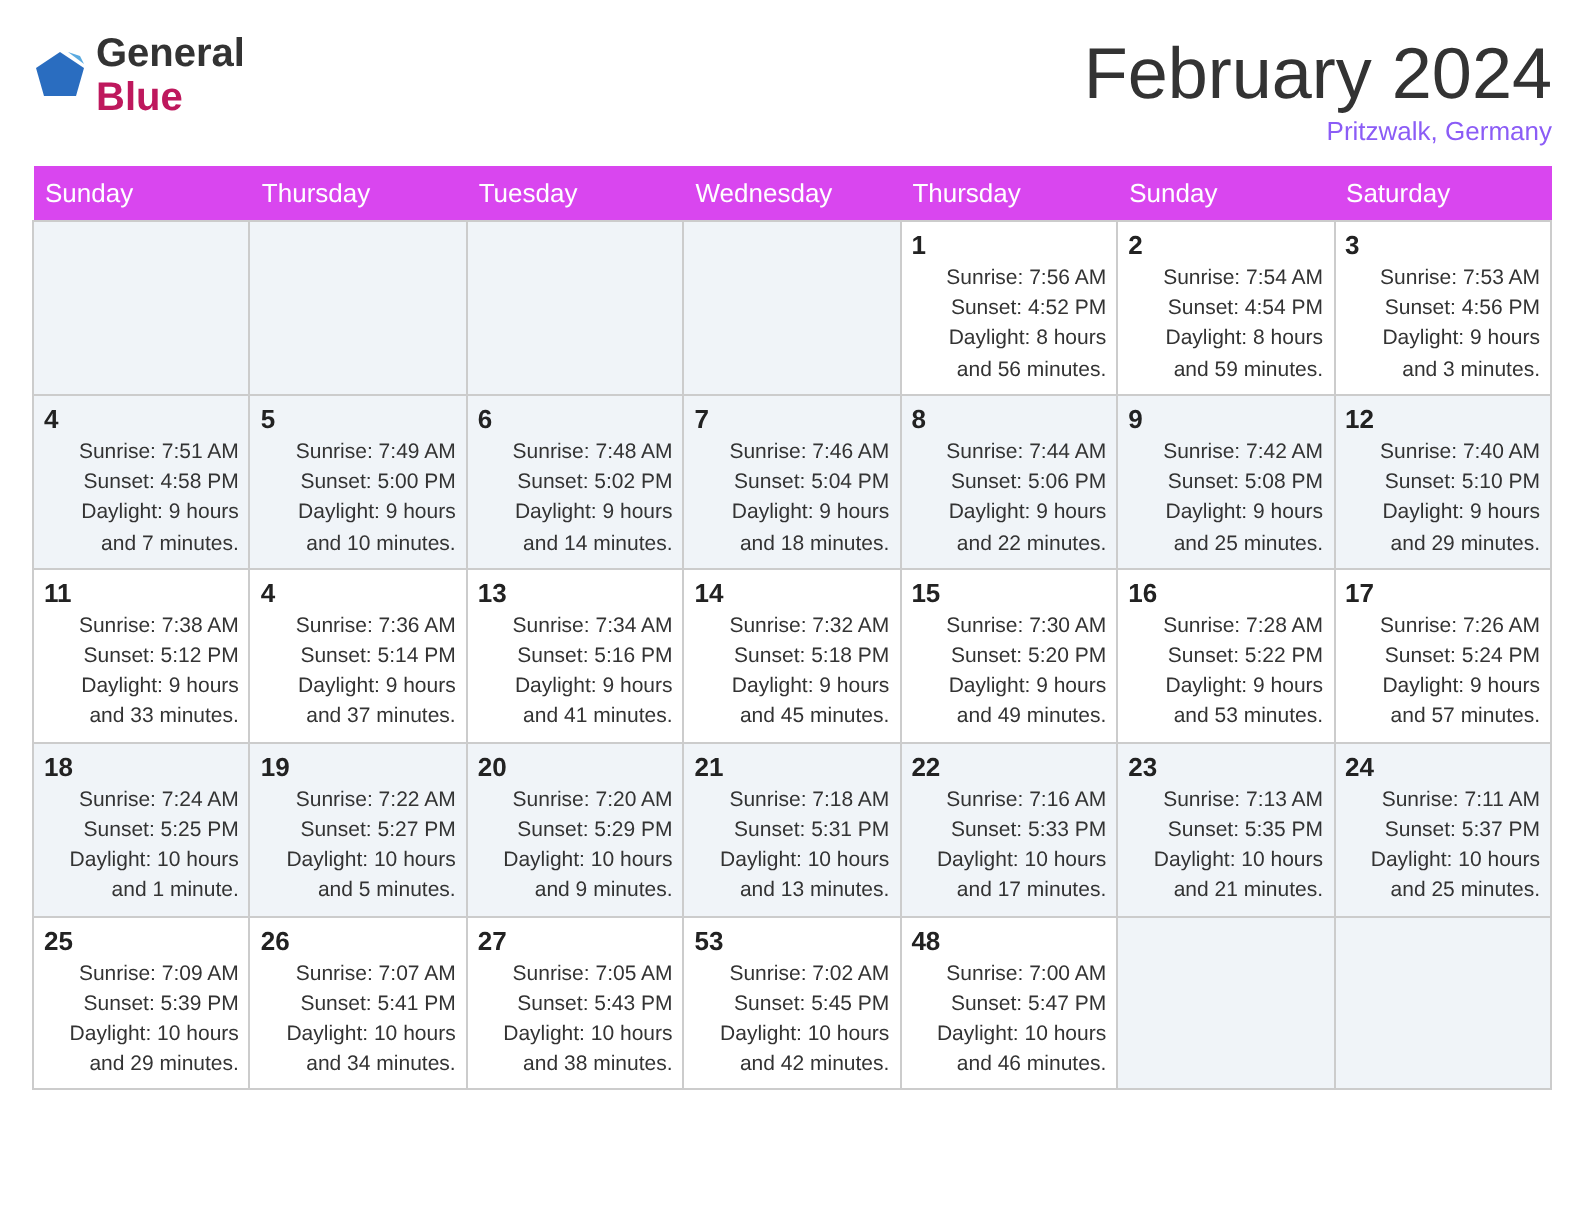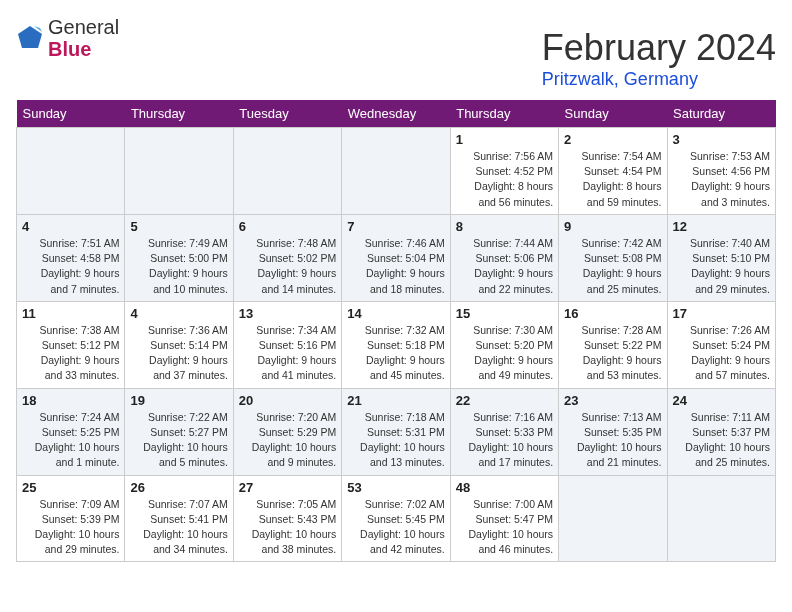--- a/index.html
+++ b/index.html
@@ -21,51 +21,51 @@
       align-items: center;
       gap: 4px;
     }
     .logo-text {
       display: flex;
       flex-direction: column;
       line-height: 1.1;
     }
     .logo-text span:first-child {
       font-size: 20px;
-      font-weight: normal;
+      font-weight: bold;
       color: #333;
     }
     .logo-text span:last-child {
       font-size: 20px;
       font-weight: bold;
       color: #be185d;
     }
     .logo-icon {
       width: 28px;
       height: 28px;
     }
     .title-block {
-      margin-top: 11px;
+      text-align: right;
     }
     .calendar-title {
       font-size: 36px;
       font-weight: normal;
       color: #333;
     }
     .calendar-subtitle {
-      font-size: 18px;
-      color: #1d4ed8;
+      font-size: 13px;
+      color: #8b5cf6;
     }
     table {
       width: 100%;
       border-collapse: collapse;
       font-size: 11px;
     }
     th {
-      background-color: #701a75;
+      background-color: #d946ef;
       color: #fff;
       text-align: left;
       padding: 6px 6px;
       font-size: 13px;
       font-weight: normal;
     }
     td {
       border: 1px solid #ccc;
       vertical-align: top;
       padding: 4px 5px;

